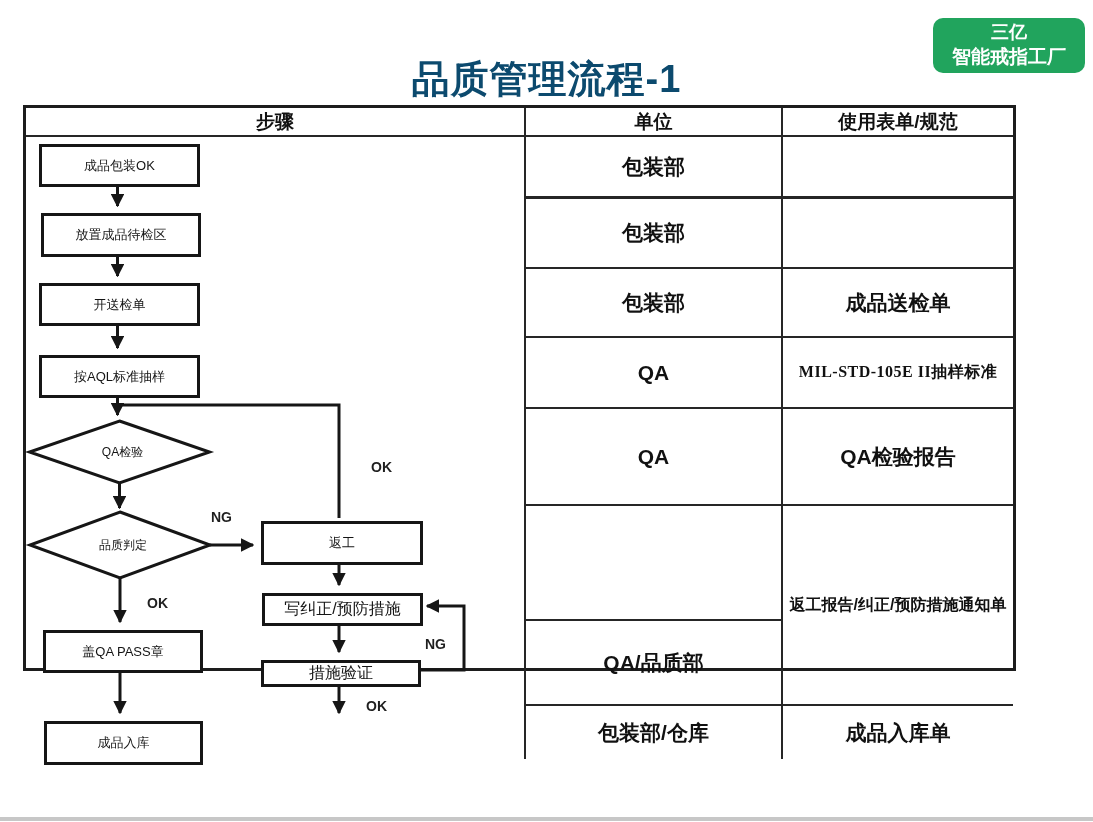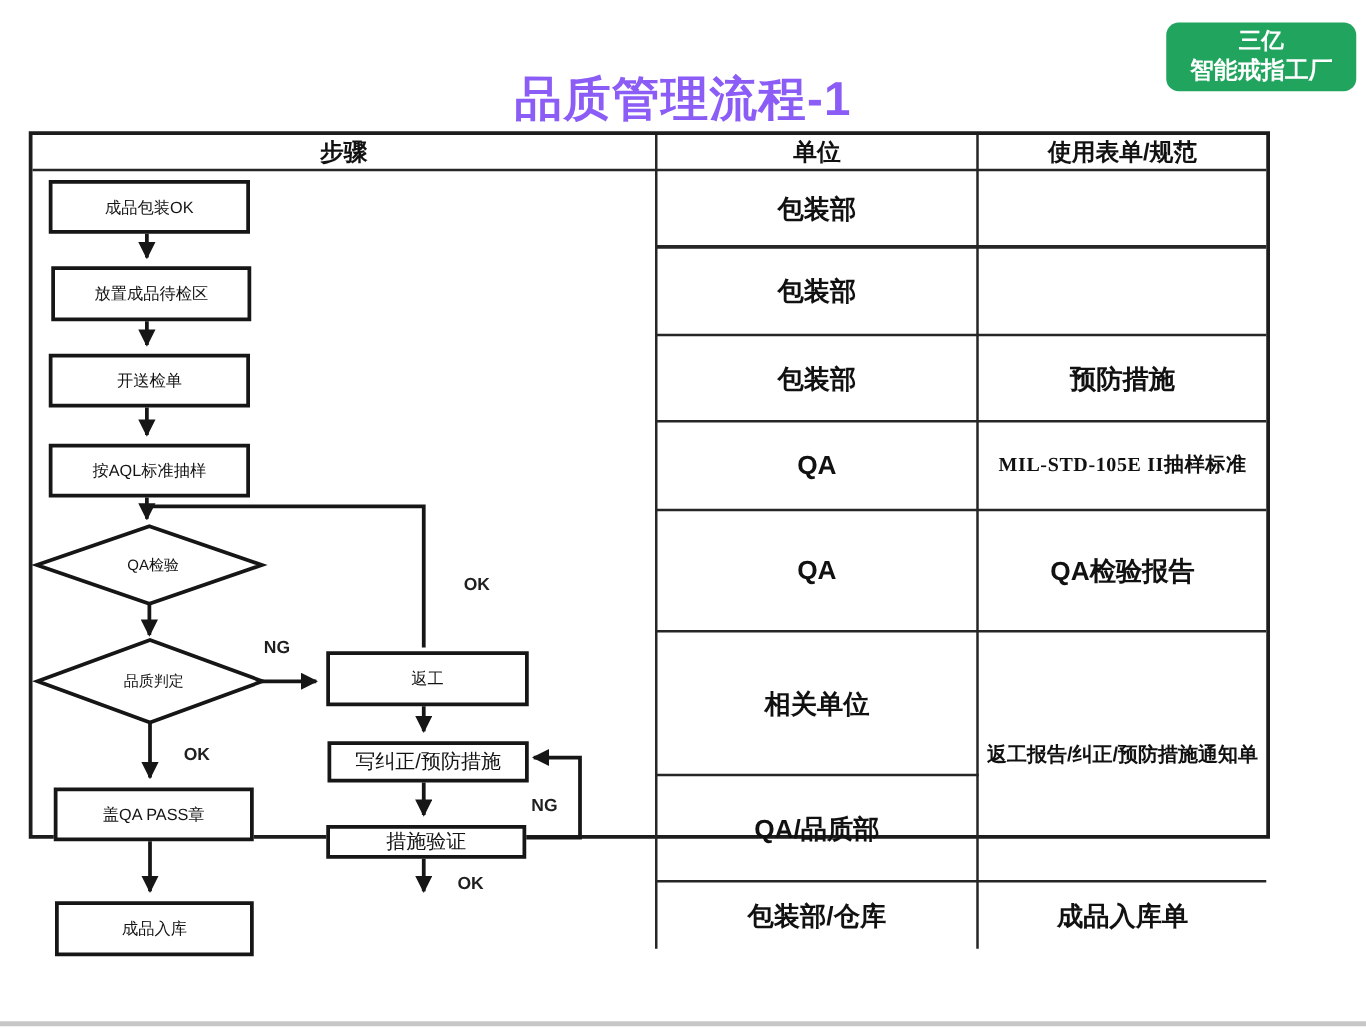--- a/index.html
+++ b/index.html
@@ -6,21 +6,21 @@
   html,body { background:#ffffff; }
   body { font-family:"Liberation Sans", sans-serif; }
 
   .page {
     position:relative; width:1093px; height:822px;
     background:#ffffff; overflow:hidden;
   }
 
   .slide-title {
     position:absolute; top:54px; left:50%; transform:translateX(-50%);
-    font-size:38px; font-weight:bold; color:#8b5cf6; letter-spacing:1px;
+    font-size:38px; font-weight:bold; color:#0c4a6e; letter-spacing:1px;
     white-space:nowrap;
   }
 
   .badge {
     position:absolute; left:933px; top:18px; width:152px; height:55px;
     background:#21a45d; border-radius:10px; color:#ffffff;
     display:flex; flex-direction:column; align-items:center; justify-content:center;
     line-height:1.3; text-align:center;
   }
   .badge .l1 { font-size:18px; font-weight:bold; }
@@ -88,25 +88,24 @@
 
     <div class="cell hdr" style="left:0;top:0;width:498px;height:27px;">步骤</div>
     <div class="cell hdr" style="left:498px;top:0;width:259px;height:27px;">单位</div>
     <div class="cell hdr" style="left:757px;top:0;width:230px;height:27px;">使用表单/规范</div>
 
     <div class="cell" style="left:498px;top:29px;width:259px;height:59px;">包装部</div>
     <div class="cell" style="left:498px;top:91px;width:259px;height:68px;">包装部</div>
     <div class="cell" style="left:498px;top:161px;width:259px;height:67px;">包装部</div>
     <div class="cell" style="left:498px;top:230px;width:259px;height:69px;">QA</div>
     <div class="cell" style="left:498px;top:301px;width:259px;height:95px;">QA</div>
-    <div class="cell" style="left:498px;top:398px;width:259px;height:113px;">相关单位</div>
     <div class="cell" style="left:498px;top:513px;width:259px;height:83px;">QA/品质部</div>
     <div class="cell" style="left:498px;top:598px;width:259px;height:53px;">包装部/仓库</div>
 
-    <div class="cell" style="left:757px;top:161px;width:230px;height:67px;">预防措施</div>
+    <div class="cell" style="left:757px;top:161px;width:230px;height:67px;">成品送检单</div>
     <div class="cell serifcell" style="left:757px;top:230px;width:230px;height:69px;">MIL-STD-105E II抽样标准</div>
     <div class="cell" style="left:757px;top:301px;width:230px;height:95px;">QA检验报告</div>
     <div class="cell wrapcell" style="left:757px;top:398px;width:230px;height:198px;font-size:16px;">返工报告/纠正/预防措施通知单</div>
     <div class="cell" style="left:757px;top:598px;width:230px;height:53px;">成品入库单</div>
 
     <svg class="flowsvg" viewBox="0 0 993 657" xmlns="http://www.w3.org/2000/svg">
       <defs>
         <marker id="ah" viewBox="0 0 10 10" refX="9" refY="5" markerWidth="4.6" markerHeight="4.6" orient="auto-start-reverse">
           <path d="M0,0 L10,5 L0,10 z" fill="#161616"></path>
         </marker>

